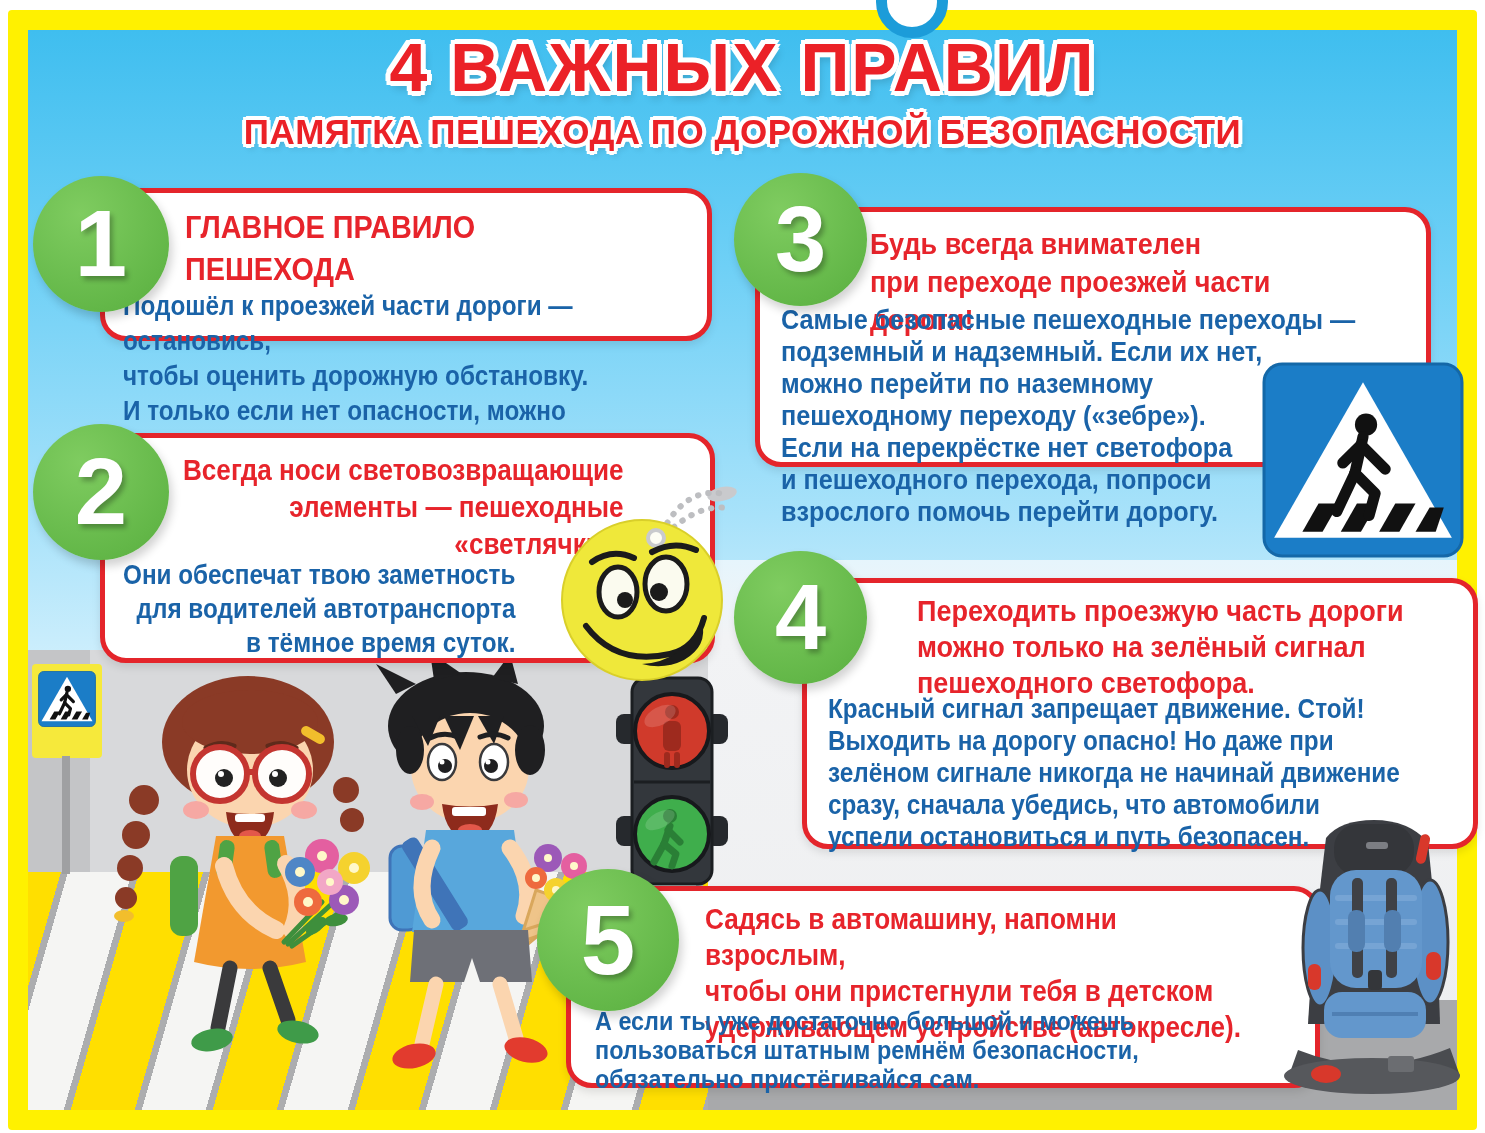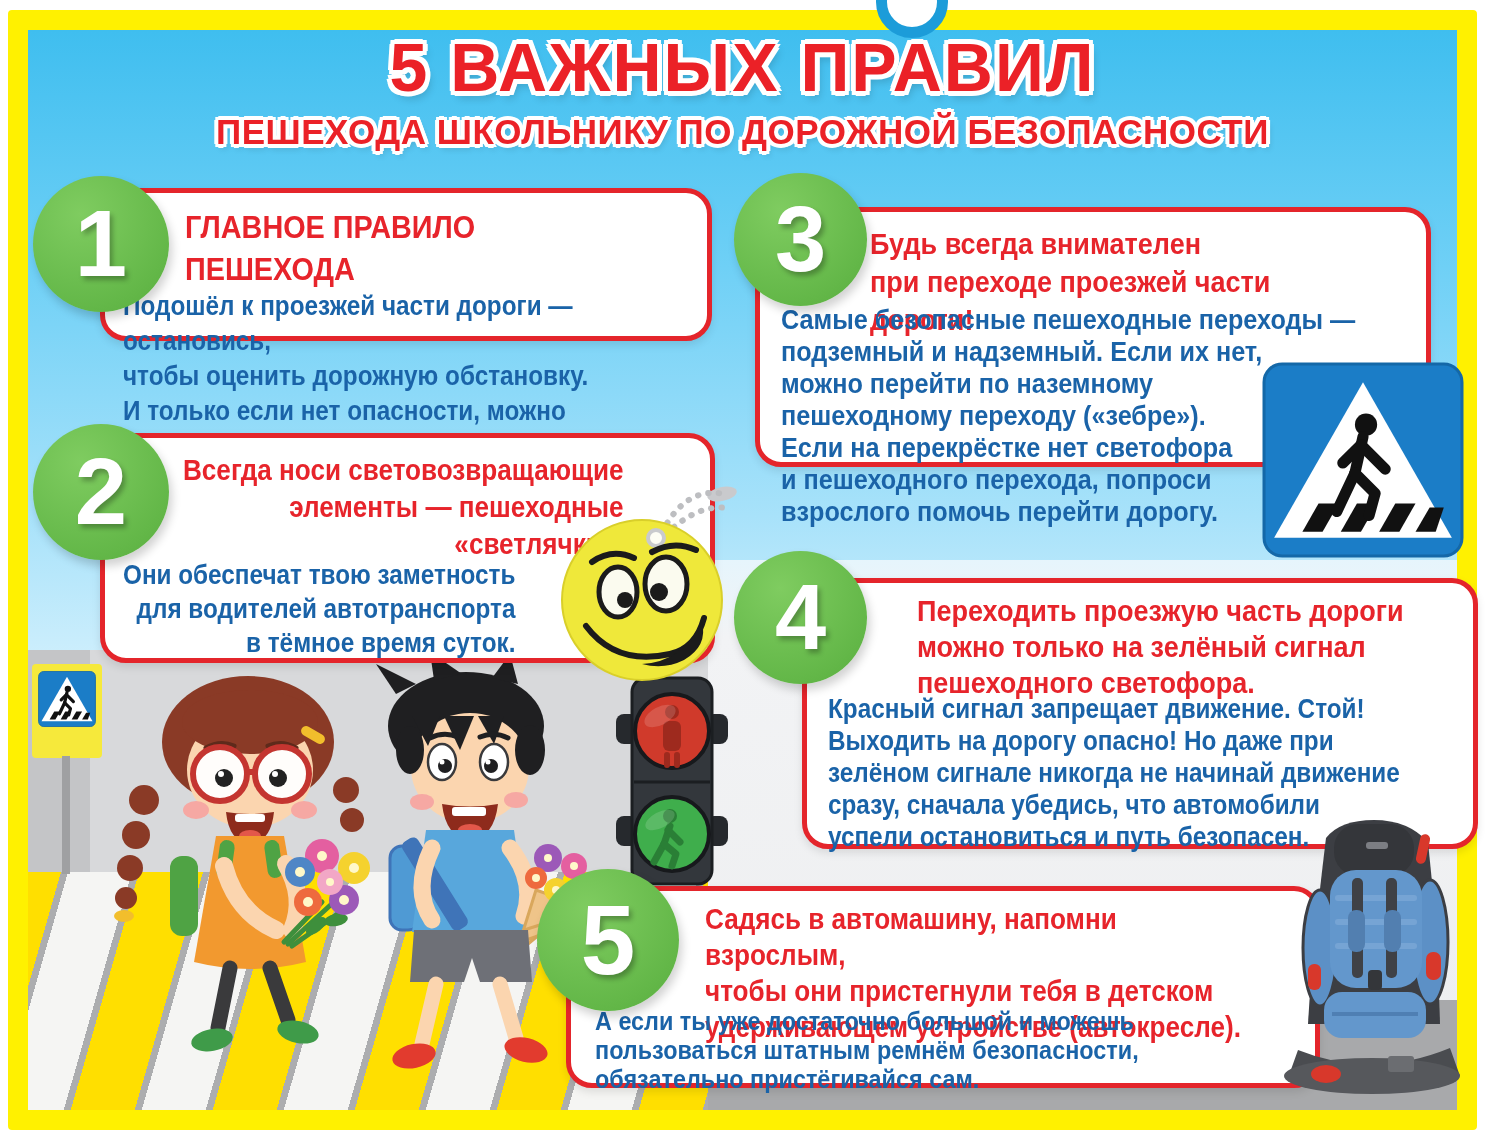--- a/index.html
+++ b/index.html
@@ -95,22 +95,22 @@
   <div class="wall-strip"></div>
   <div class="right-area"></div>
   <div class="road-band"></div>
   <div class="zebra-wrap">
     <div class="zebra"></div>
   </div>
 
   <div class="frame"></div>
   <div class="logo-arc"></div>
 
-  <h1 class="main-title">5 ВАЖНЫХ ПРАВИЛ</h1>
-  <h2 class="subtitle">ПЕШЕХОДА ШКОЛЬНИКУ ПО ДОРОЖНОЙ БЕЗОПАСНОСТИ</h2>
+  <h1 class="main-title">4 ВАЖНЫХ ПРАВИЛ</h1>
+  <h2 class="subtitle">ПАМЯТКА ПЕШЕХОДА ПО ДОРОЖНОЙ БЕЗОПАСНОСТИ</h2>
 
   <section class="rule-box" style="left:100px;top:188px;width:612px;height:153px;">
     <h3 class="rule-title" style="left:80px;top:13px;font-size:32px;line-height:42px;">ГЛАВНОЕ ПРАВИЛО
 ПЕШЕХОДА</h3>
     <p class="rule-body" style="left:18px;top:96px;font-size:27px;line-height:35px;">Подошёл к проезжей части дороги — остановись,
 чтобы оценить дорожную обстановку.
 И только если нет опасности, можно переходить.</p>
   </section>
   <div class="num-circle" style="left:33px;top:176px;width:136px;height:136px;font-size:94px;">
     <span>1</span>

